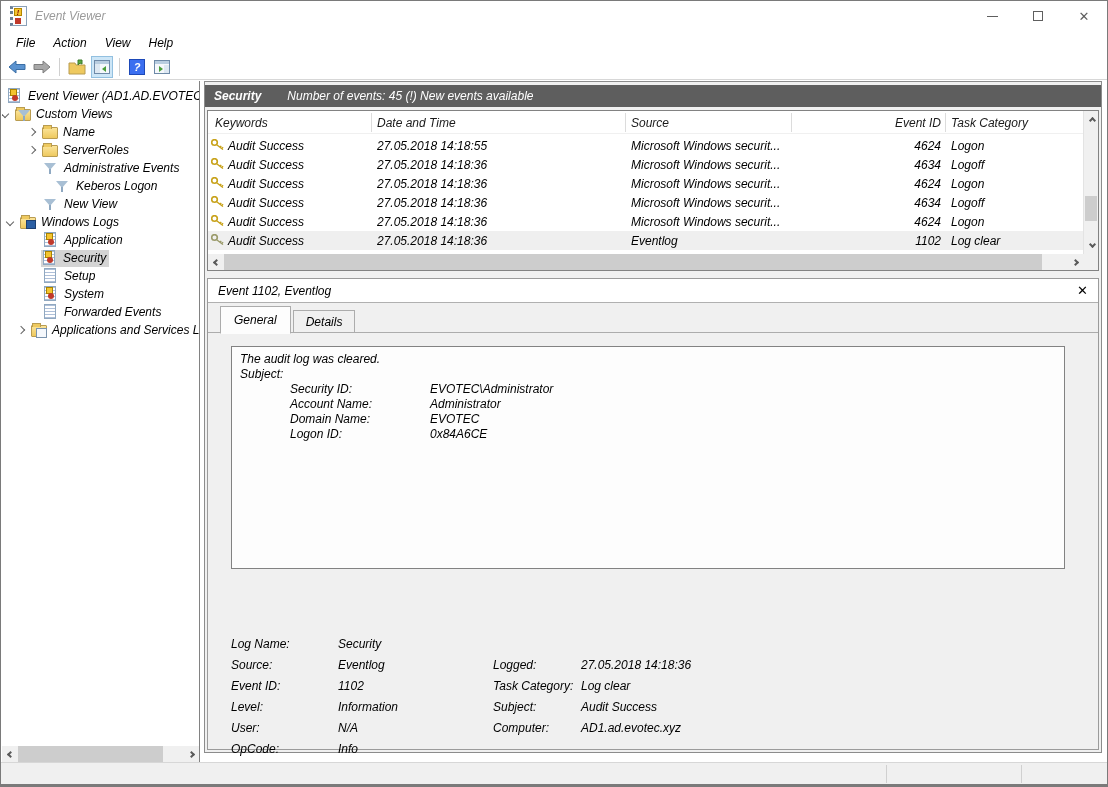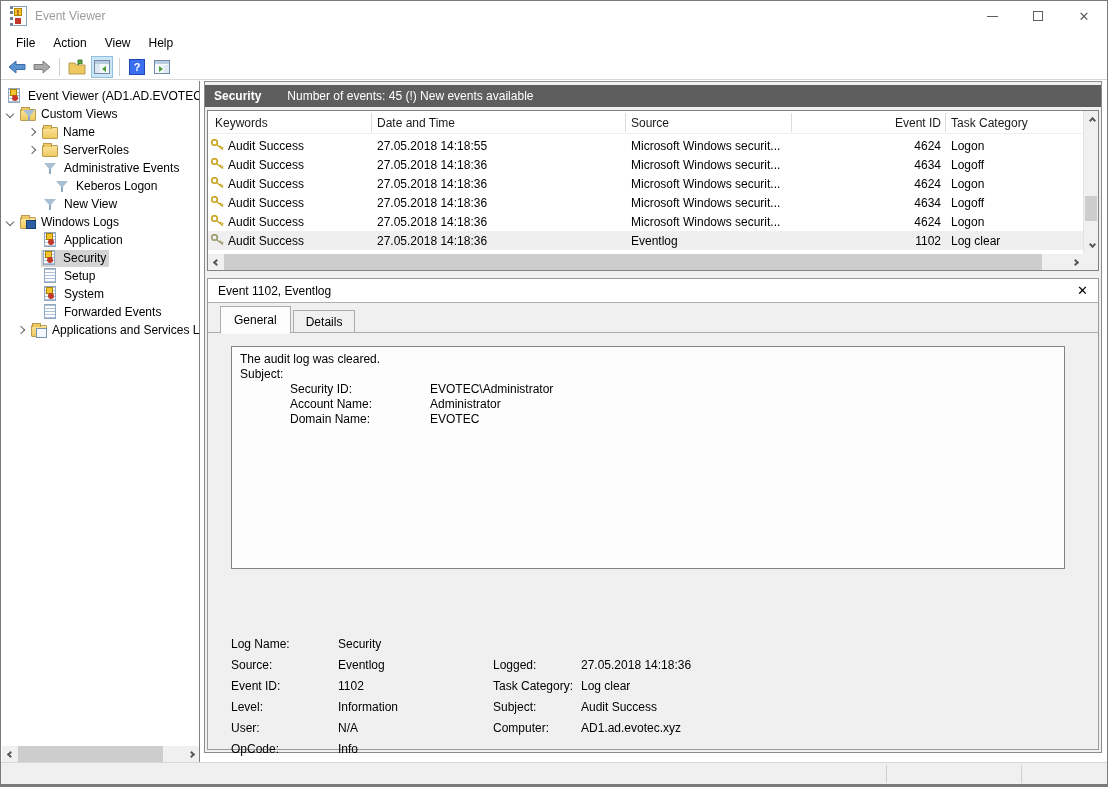--- a/index.html
+++ b/index.html
@@ -1,17 +1,17 @@
 <!DOCTYPE html>
 <html><head>
 <meta charset="utf-8">
 <style>
   * { margin:0; padding:0; box-sizing:border-box; }
   html,body { width:1108px; height:787px; font-family:"Liberation Sans","DejaVu Sans",sans-serif; font-size:12px; color:#000; background:#fff; }
-  .window { position:relative; width:1108px; height:787px; background:#fff; border:1px solid #7a7a7a; border-bottom:3px solid #7a7a7a; overflow:hidden; }
+  .window { position:relative; width:1108px; height:787px; background:#fff; border:1px solid #7a7a7a; border-bottom:3px solid #7a7a7a; overflow:hidden;font-style:italic; }
 
   
   .titlebar { position:absolute; top:0; left:0; right:0; height:30px; background:#fff; }
   .app-icon { position:absolute; left:9px; top:5px; width:17px; height:20px; background:#fdfdfd; border:1px solid #8aa0b8; border-left:3px dotted #6a7f96; }
   .app-icon .warn { position:absolute; left:1px; top:1px; width:8px; height:8px; background:#f4c430; border:1px solid #b38600; font-size:7px; line-height:7px; text-align:center; color:#7a0000; font-weight:bold; }
   .app-icon .red { position:absolute; left:2px; top:11px; width:6px; height:6px; background:#c0392b; }
   .title-text { position:absolute; left:34px; top:8px; color:#9b9b9b; }
   .win-controls { position:absolute; right:0; top:0; height:30px; display:flex; }
   .win-btn { width:46px; height:30px; display:flex; align-items:center; justify-content:center; color:#5f5f5f; }
   .glyph-min { width:11px; height:1px; background:#5f5f5f; }
@@ -179,21 +179,21 @@
   </div>
 
   <div class="tree-panel">
     <div style="height:6px"></div>
     <div class="tree-item" style="padding-left:5px;">
       <span class="ico">
           <span class="page red" style="position:absolute;left:0;top:-1px;"></span>
         </span>
       <span>Event Viewer (AD1.AD.EVOTEC.X</span>
     </div>
-    <div class="tree-item" style="padding-left:5px;">
+    <div class="tree-item" style="">
       <span class="chev down" style="margin-right:7px;"></span>
       <span class="ico folder">
           <span class="funnel" style="position:absolute;left:1px;top:-2px;width:14px;height:14px;"></span>
         </span>
       <span>Custom Views</span>
     </div>
     <div class="tree-item" style="padding-left:27px;">
       <span class="chev right" style="margin-right:7px;"></span>
       <span class="ico folder"></span>
       <span>Name</span>
@@ -387,20 +387,24 @@
               <span>EVOTEC\Administrator</span>
             </div>
           <div class="subj-row">
               <span class="subj-label">Account Name:</span>
               <span>Administrator</span>
             </div>
           <div class="subj-row">
               <span class="subj-label">Domain Name:</span>
               <span>EVOTEC</span>
             </div>
+          <div class="subj-row">
+              <span class="subj-label">Logon ID:</span>
+              <span>0x84A6CE</span>
+            </div>
         </div>
         <div class="props">
           <div class="prow">
             <span class="pl">Log Name:</span>
               <span class="pv">Security</span>
           </div>
           <div class="prow">
             <span class="pl">Source:</span>
               <span class="pv">Eventlog</span>
             <span class="pl2">Logged:</span>

